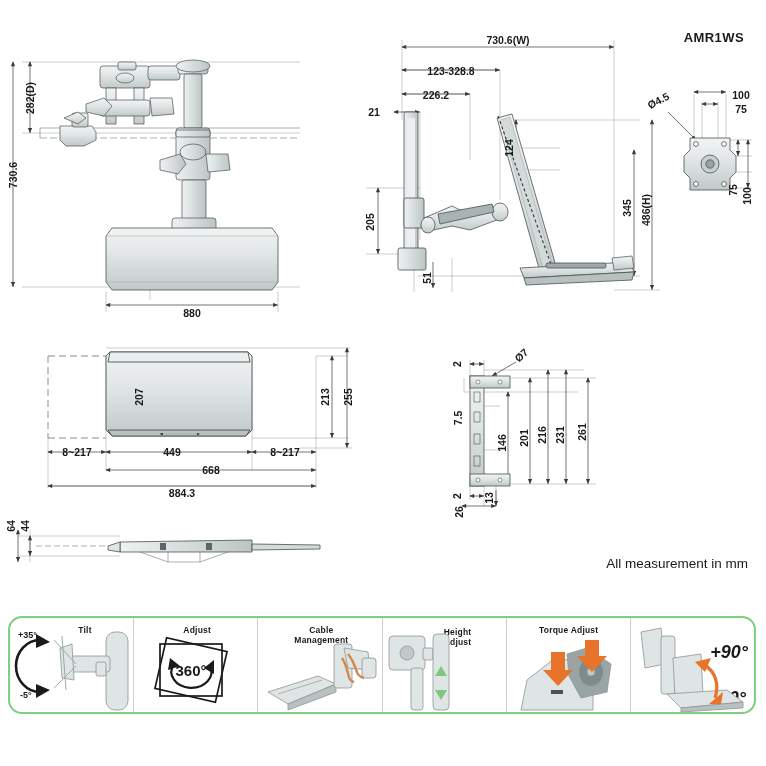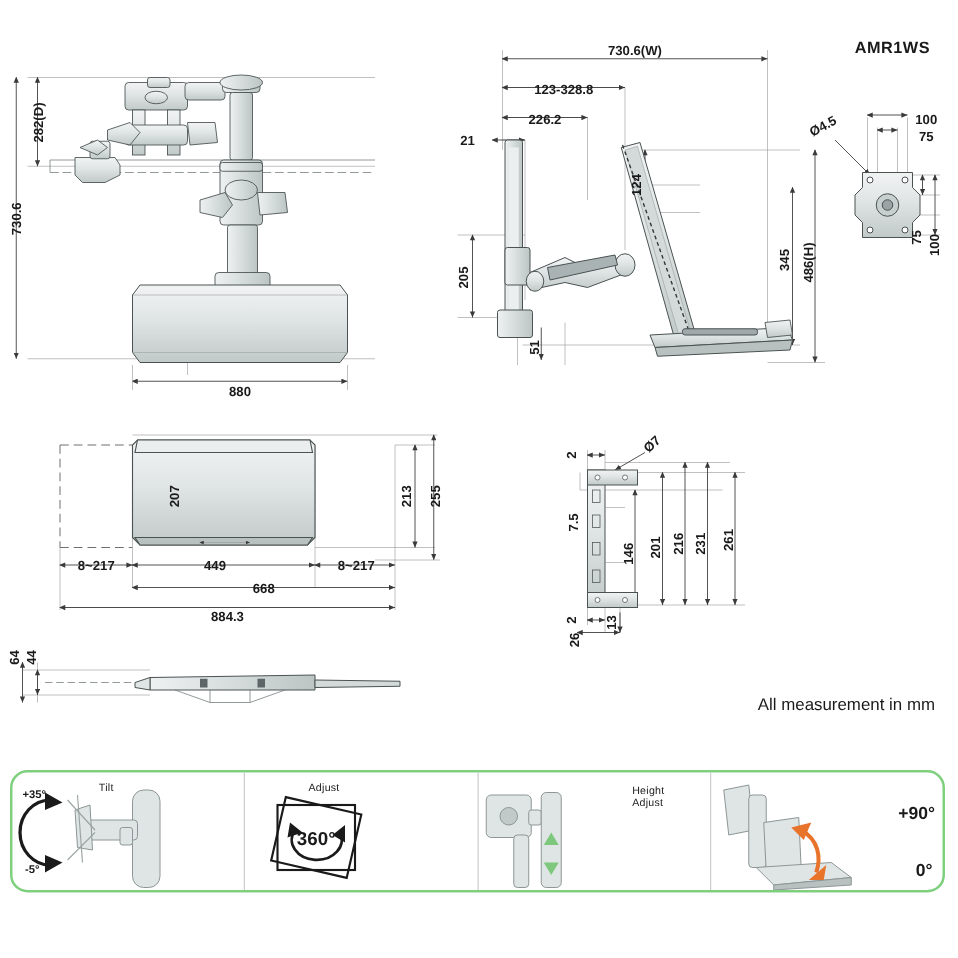--- a/index.html
+++ b/index.html
@@ -8,24 +8,24 @@
   .sheet{position:absolute;inset:0;}
   svg{display:block;}
   .model-name{position:absolute;right:22px;top:30px;font-size:13px;font-weight:bold;letter-spacing:.4px;}
   .note{position:absolute;right:18px;top:556px;font-size:13.5px;font-weight:normal;}
   
   .features{position:absolute;left:8px;top:616px;width:748px;height:98px;
             border:2.5px solid #7ed07e;border-radius:14px;box-sizing:border-box;
             display:flex;background:#fff;overflow:hidden;}
   .fcell{flex:1 1 0;position:relative;border-right:1px solid #cfcfcf;box-sizing:border-box;}
   .fcell:last-child{border-right:none;}
-  .fcell .cap{position:absolute;font-size:8.5px;font-weight:normal;color:#1a1a1a;
+  .fcell .cap{position:absolute;font-size:8.5px;font-weight:bold;color:#1a1a1a;
               text-align:center;line-height:1.15;letter-spacing:.2px;}
   .ang{position:absolute;font-size:9px;font-weight:bold;}
-  .big-ang{position:absolute;font-size:14px;font-weight:bold;}
+  .big-ang{position:absolute;font-size:18px;font-weight:bold;font-style:italic;}
   .photo{position:absolute;}
 </style>
 </head>
 <body>
 
 <div class="sheet">
 
 <svg width="766" height="766" viewBox="0 0 766 766">
   <defs>
     <marker id="ar" markerWidth="8" markerHeight="8" refX="7" refY="3" orient="auto">
@@ -507,39 +507,75 @@
         <rect x="26" y="26" width="62" height="52"></rect>
         <rect x="26" y="26" width="62" height="52" transform="rotate(13 57 52)"></rect>
       </g>
       <path d="M40 46 A20 16 0 1 0 76 48" fill="none" stroke="#1a1a1a" stroke-width="2.2"></path>
       <path d="M36 40 L46 48 L34 52 z" fill="#1a1a1a"></path>
       <path d="M80 42 L80 56 L70 50 z" fill="#1a1a1a"></path>
       <text x="57" y="58" font-family="Liberation Sans, sans-serif" font-size="15" font-weight="bold" fill="#1a1a1a" text-anchor="middle">360°</text>
     </svg>
   </div>
 
+  <div class="fcell">
+    <div class="cap" style="left:4px;top:8px;width:118px;white-space:pre-line;">Cable
+Management</div>
+    <svg class="photo" style="left:0;top:0;" width="128" height="94">
+      <g fill="#dfe4e4" stroke="#8d9696" stroke-width="0.8">
+        <path d="M10 74 L60 58 L78 66 L30 86 z"></path>
+        <path d="M30 86 L78 66 L78 74 L30 92 z" fill="#b9c0c0"></path>
+        <rect x="76" y="26" width="18" height="44" rx="3"></rect>
+        <path d="M86 30 L110 34 L112 52 L90 50 z"></path>
+        <rect x="104" y="40" width="14" height="20" rx="3"></rect>
+      </g>
+      <g fill="none" stroke="#d08a4e" stroke-width="2.4">
+        <path d="M84 40 C 92 52, 88 62, 96 64"></path>
+        <path d="M90 36 C 100 48, 96 58, 106 60"></path>
+      </g>
+      <g stroke="#9aa2a2" stroke-width="0.8" fill="none">
+        <path d="M20 76 L64 62"></path>
+      </g>
+    </svg>
+  </div>
 
   <div class="fcell">
     <div class="cap" style="right:4px;top:10px;width:58px;white-space:pre-line;text-align:left;">Height
 Adjust</div>
     <svg class="photo" style="left:0;top:0;" width="128" height="94">
       <g fill="#dfe4e4" stroke="#8d9696" stroke-width="0.8">
         <rect x="6" y="18" width="36" height="34" rx="4"></rect>
         <circle cx="24" cy="35" r="7" fill="#c2c9c9"></circle>
         <rect x="40" y="30" width="10" height="12" rx="2"></rect>
         <rect x="50" y="16" width="16" height="76" rx="4"></rect>
         <rect x="28" y="50" width="12" height="42" rx="3"></rect>
       </g>
       <g fill="#7ec87e">
         <path d="M58 48 L64 58 L52 58 z"></path>
         <path d="M58 82 L64 72 L52 72 z"></path>
       </g>
     </svg>
   </div>
 
+  <div class="fcell">
+    <div class="cap" style="left:2px;top:8px;width:120px;">Torque Adjust</div>
+    <svg class="photo" style="left:0;top:0;" width="128" height="94">
+      <g fill="#dfe4e4" stroke="#8d9696" stroke-width="0.8">
+        <path d="M20 62 L48 40 L74 44 L86 66 L86 92 L14 92 z"></path>
+        <path d="M60 36 L80 30 L104 46 L100 74 L74 80 L62 58 z" fill="#9aa4a4"></path>
+        <ellipse cx="84" cy="54" rx="12" ry="14" fill="#7f8a8a"></ellipse>
+        <circle cx="84" cy="54" r="4" fill="#c2c9c9"></circle>
+      </g>
+      <g fill="#e8732a">
+        <path d="M44 34 L58 34 L58 52 L66 52 L51 68 L36 52 L44 52 z"></path>
+        <path d="M78 22 L92 22 L92 38 L100 38 L85 54 L70 38 L78 38 z"></path>
+      </g>
+      <rect x="44" y="72" width="12" height="4" fill="#4a5252"></rect>
+    </svg>
+  </div>
 
   <div class="fcell">
     <div class="big-ang" style="right:6px;top:24px;">+90°</div>
     <div class="big-ang" style="right:8px;top:70px;">0°</div>
     <svg class="photo" style="left:0;top:0;" width="128" height="94">
       <g fill="#dfe4e4" stroke="#8d9696" stroke-width="0.8">
         <path d="M10 14 L30 10 L34 46 L14 50 z"></path>
         <rect x="30" y="18" width="14" height="58" rx="3"></rect>
         <path d="M42 40 L70 36 L72 78 L44 80 z"></path>
         <path d="M36 76 L96 72 L112 84 L50 90 z"></path>

